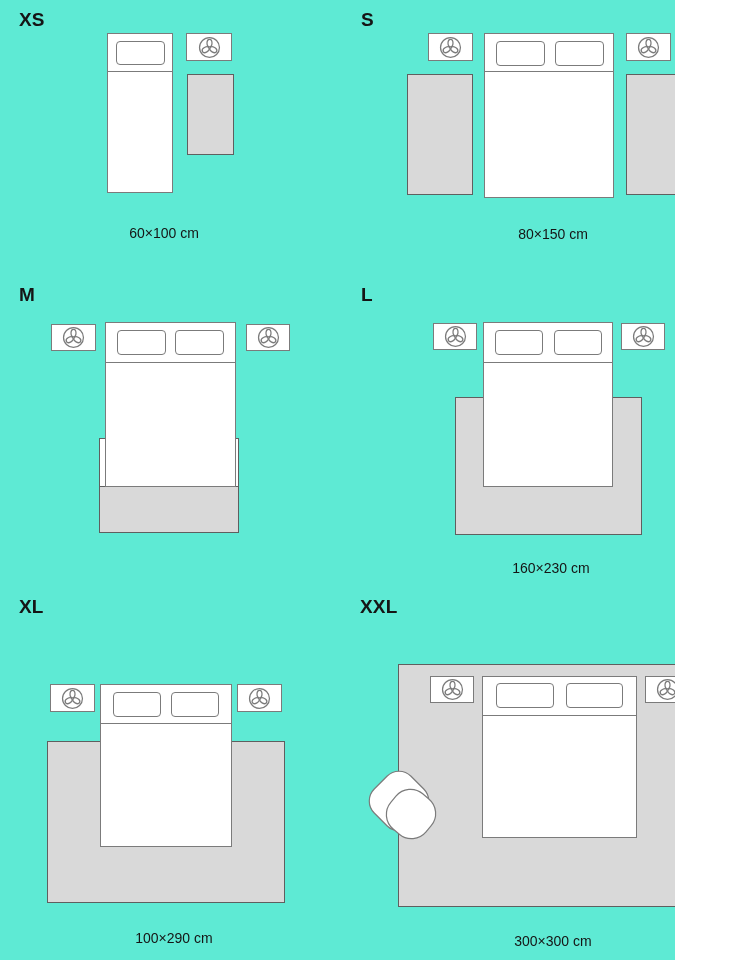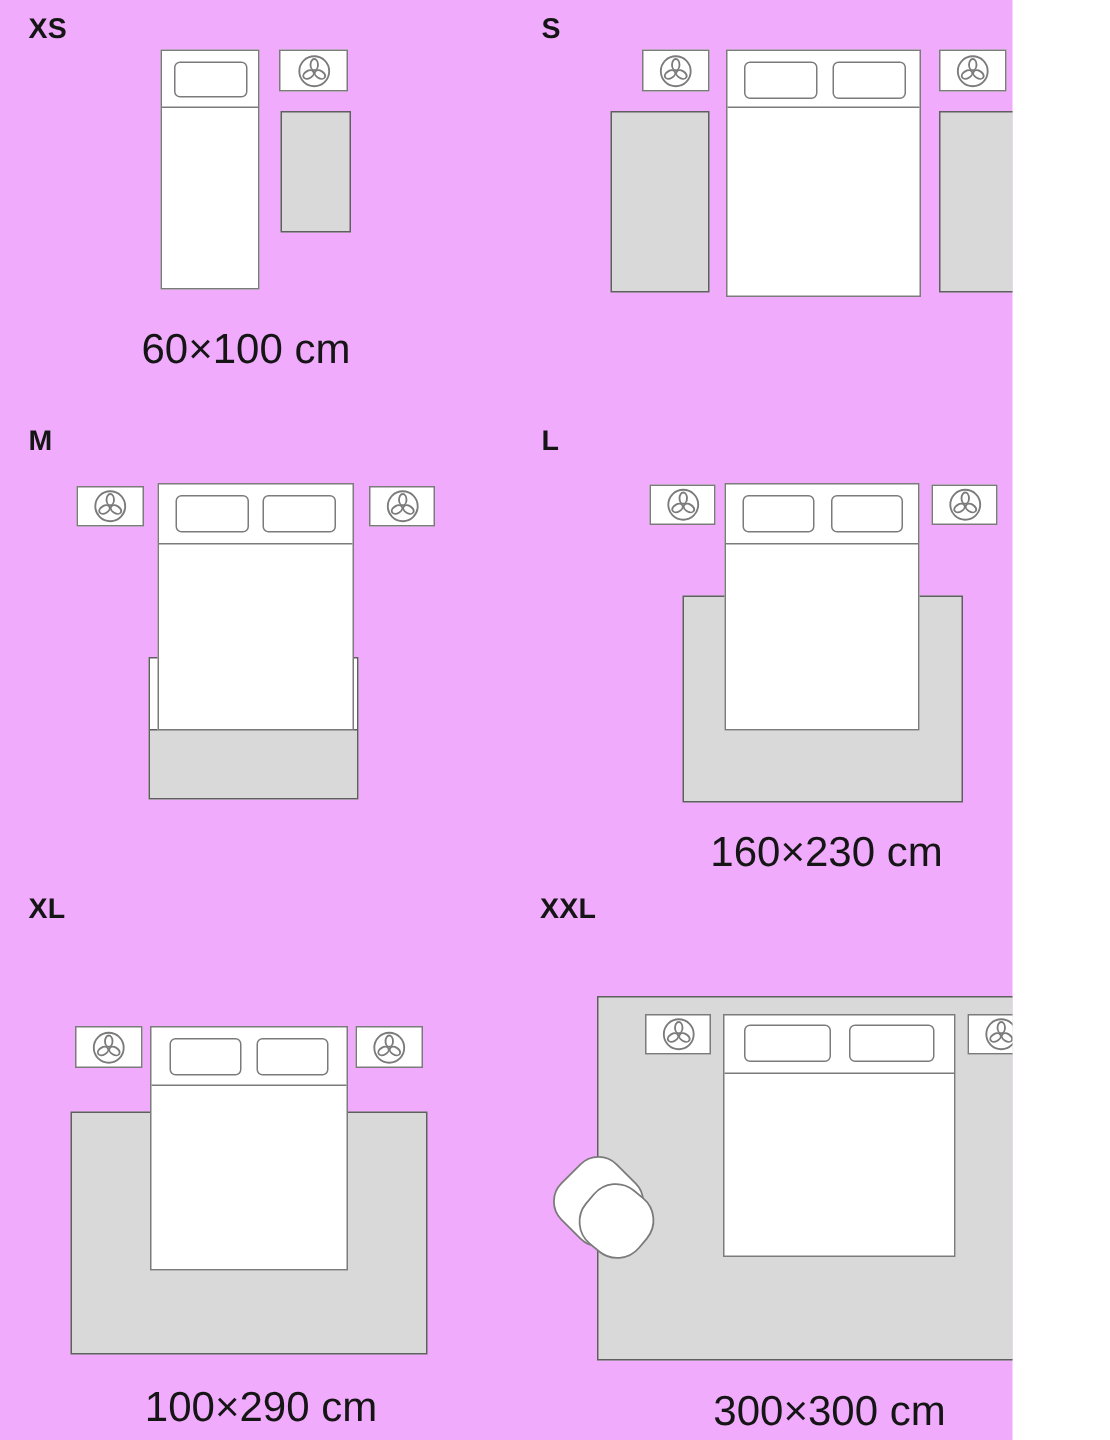--- a/index.html
+++ b/index.html
@@ -1,26 +1,26 @@
 <!DOCTYPE html>
 <html><head>
 <meta charset="utf-8">
 <style>
   html,body{margin:0;padding:0;background:#fff;}
   #canvas{
-    position:relative;width:675px;height:960px;background:#f0abfc;overflow:hidden;
+    position:relative;width:675px;height:960px;background:#5eead4;overflow:hidden;
     font-family:"Liberation Sans","DejaVu Sans",sans-serif;color:#151515;
   }
   *{box-sizing:border-box;}
   .sec-label{
     position:absolute;font-size:19px;font-weight:700;line-height:22px;color:#151515;
     letter-spacing:.2px;
   }
   .caption{
-    position:absolute;width:160px;text-align:center;font-size:28px;font-weight:400;
+    position:absolute;width:160px;text-align:center;font-size:14px;font-weight:400;
     color:#151515;line-height:24px;
   }
   .bed{
     position:absolute;background:#fff;border:1px solid #7b7b7b;z-index:3;
   }
   .bed-head{
     position:relative;width:100%;border-bottom:1px solid #7b7b7b;
   }
   .pillow{
     position:absolute;background:#fff;border:1px solid #7b7b7b;border-radius:4px;
@@ -84,20 +84,21 @@
       <div class="pillow" style="left:70px;top:7px;width:49px;height:25px"></div>
     </div>
   </div>
   <div class="nightstand" style="left:626px;top:33px;width:45px;height:28px">
     <svg class="plant" width="23" height="23" viewBox="0 0 24 24">
         <use href="#plant-sym"></use>
       </svg>
   </div>
   <div class="rug" style="left:407px;top:74px;width:66px;height:121px"></div>
   <div class="rug" style="left:626px;top:74px;width:65px;height:121px"></div>
+  <div class="caption" style="left:473px;top:222px">80×150 cm</div>
 
   <div class="sec-label" style="left:19px;top:284px">M</div>
   <div class="nightstand" style="left:51px;top:324px;width:45px;height:27px">
     <svg class="plant" width="23" height="23" viewBox="0 0 24 24">
         <use href="#plant-sym"></use>
       </svg>
   </div>
   <div class="bed" style="left:105px;top:322px;width:131px;height:165px">
     <div class="bed-head" style="height:40px">
       <div class="pillow" style="left:11px;top:7px;width:49px;height:25px"></div>

